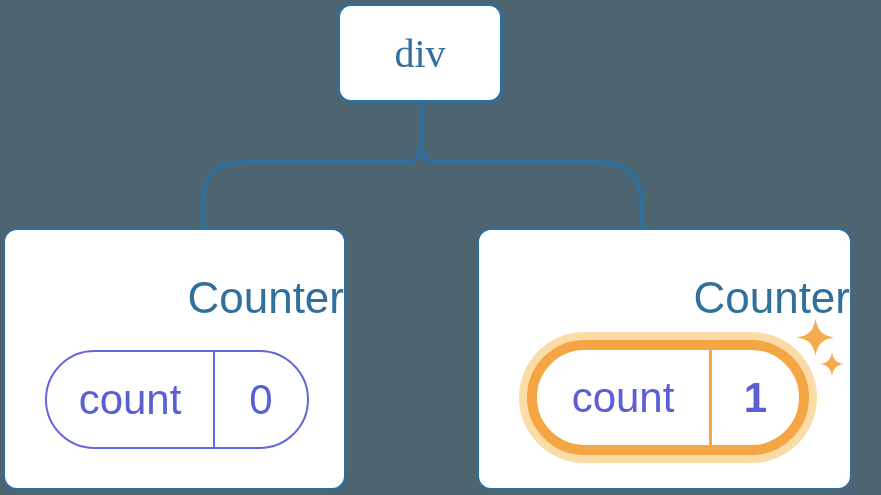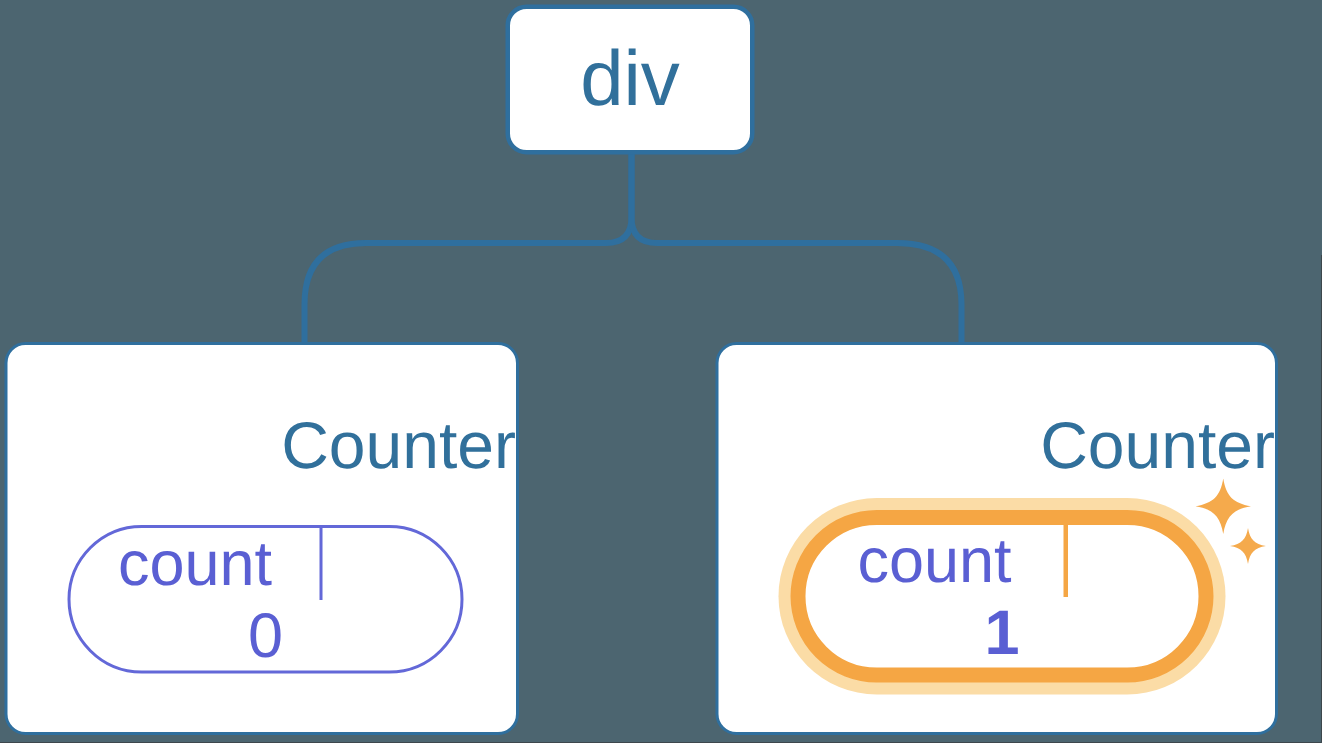--- a/index.html
+++ b/index.html
@@ -35,22 +35,23 @@
   }
 
   .node-root {
     position: absolute;
     left: 337px; top: 3px;
     width: 166px; height: 100px;
     background: var(--card-bg);
     border: 3px solid var(--blue);
     border-radius: 14px;
     display: flex; align-items: center; justify-content: center;
-    font-size: 52px;
+    font-size: 40px;
     color: var(--blue-text);
+    font-family: Liberation Serif, serif;
   }
 
   .card {
     position: absolute;
     top: 228px;
     height: 262px;
     background: var(--card-bg);
     border: 2.5px solid var(--blue);
     border-radius: 14px;
   }
@@ -65,21 +66,20 @@
     font-size: 44px;
     color: var(--blue-text);
   }
 
   .pill {
     position: absolute;
     display: flex;
     align-items: stretch;
     border-radius: 999px;
     background: var(--card-bg);
-    flex-direction: column;
   }
   .pill.plain {
     left: 40px; top: 120px;
     width: 264px; height: 99px;
     border: 2.5px solid var(--purple);
   }
   .pill.highlighted {
     left: 48px; top: 110px;
     width: 282px; height: 115px;
     border: 10px solid var(--orange);

